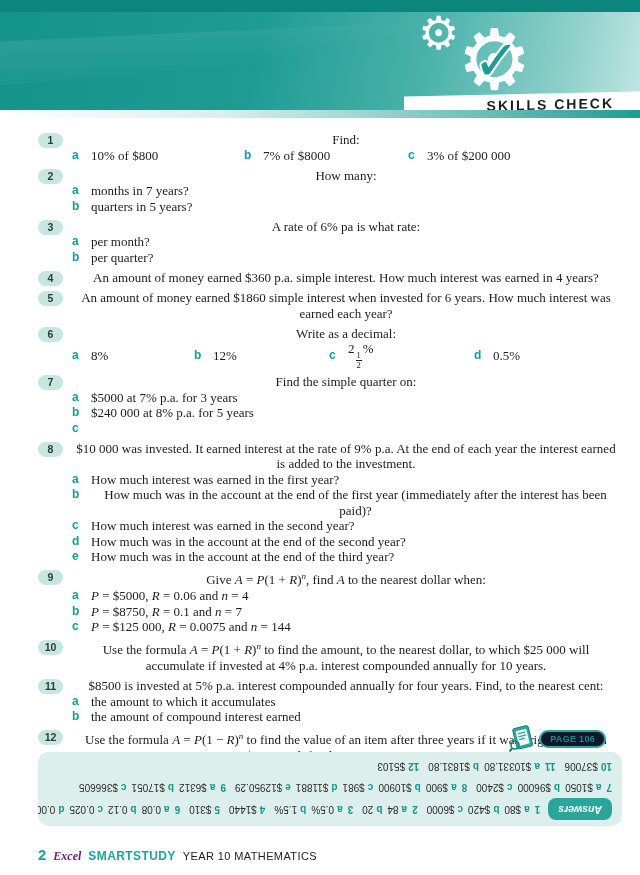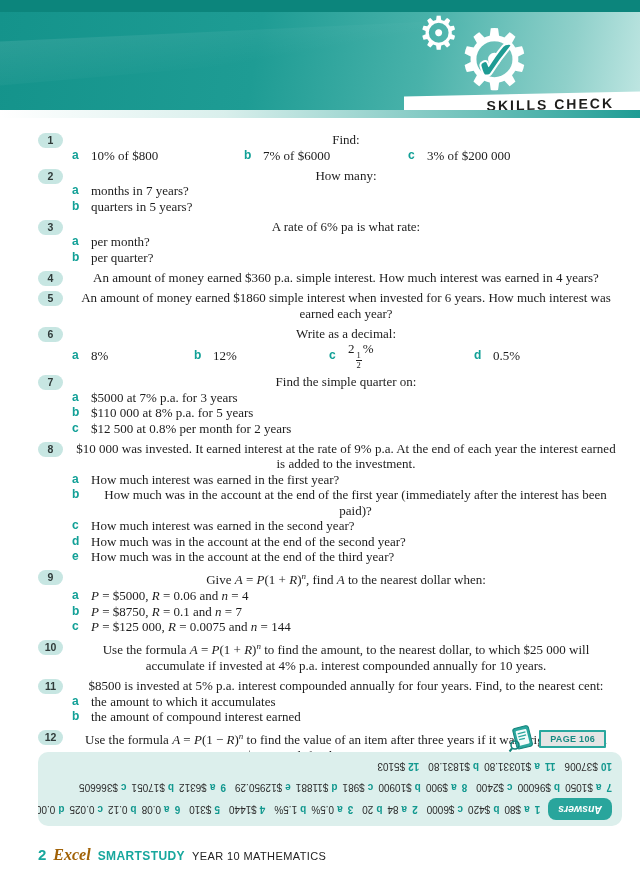--- a/index.html
+++ b/index.html
@@ -49,23 +49,23 @@
   .cols3 .opt:nth-child(1){width:172px;} .cols3 .opt:nth-child(2){width:164px;}
   .cols4 .opt:nth-child(1){width:122px;} .cols4 .opt:nth-child(2){width:135px;}
   .cols4 .opt:nth-child(3){width:145px;}
   .frac{display:inline-flex;flex-direction:column;align-items:center;font-size:8.5px;
         line-height:1.05;vertical-align:-5px;margin:0 1px;}
   .frac span:first-child{border-bottom:1px solid #1c1c1c;padding:0 1px;}
   sup{font-size:9px;}
 
   
   .page-ref{position:absolute;top:724px;right:34px;display:flex;align-items:center;gap:2px;}
-  .page-ref .pill{border:2px solid #2aa79e;background:#e5e5e5;color:#178a82;
+  .page-ref .pill{border:2px solid #2aa79e;background:#0f172a;color:#178a82;
         font-family:"Liberation Sans",sans-serif;font-weight:bold;font-size:9px;
-        padding:2px 9px;border-radius:1px;letter-spacing:.3px;}
+        padding:2px 9px;border-radius:9px;letter-spacing:.3px;}
   .doc-icon{width:30px;height:30px;}
 
   
   .answers-box{position:absolute;top:752px;left:38px;width:584px;height:74px;
         box-sizing:border-box;background:#dcefec;border-radius:10px;padding:6px 10px;
         transform:rotate(180deg);font-family:"Liberation Sans",sans-serif;font-size:10px;
         white-space:nowrap;overflow:hidden;}
   .ans-line{line-height:21px;}
   .ans-tab{display:inline-block;background:#29a59c;color:#fff;font-style:italic;
         font-weight:bold;font-size:10.5px;padding:0 10px 1px 10px;border-radius:8px;margin-right:6px;}
@@ -73,21 +73,21 @@
   .ans-l{color:#12988f;font-weight:bold;margin-left:5px;}
   .ans-v{color:#2b2b2b;margin-left:3px;}
   .ans-line .ans-n:first-child{margin-left:0;}
   .ans-line .ans-tab + .ans-n{margin-left:2px;}
 
   
   .footer{position:absolute;top:846px;left:38px;display:flex;align-items:baseline;gap:7px;
         font-family:"Liberation Sans",sans-serif;}
   .pgnum{color:#17a79d;font-weight:bold;font-size:15px;}
   .brand{font-family:"Liberation Serif",serif;font-weight:bold;font-style:italic;
-        font-size:16px;color:#a16207;}
+        font-size:12px;color:#701a75;}
   .brand2{color:#17a79d;font-weight:bold;font-size:12px;letter-spacing:.4px;}
   .series{color:#222;font-weight:normal;font-size:11px;letter-spacing:.4px;}
 </style>
 </head>
 <body>
 
 <div class="page">
 
   <div class="topbar"></div>
 
@@ -108,21 +108,21 @@
         <span class="qnum">1</span>
         <div class="qbody">
           <div class="qstem">Find:</div>
           <div class="optrow cols3">
             <span class="opt">
               <span class="sl">a</span>
               <span class="st">10% of $800</span>
             </span>
             <span class="opt">
               <span class="sl">b</span>
-              <span class="st">7% of $6000</span>
+              <span class="st">7% of $8000</span>
             </span>
             <span class="opt">
               <span class="sl">c</span>
               <span class="st">3% of $200 000</span>
             </span>
           </div>
         </div>
       </div>
       <div class="q">
         <span class="qnum">2</span>
@@ -194,25 +194,24 @@
       <div class="q">
         <span class="qnum">7</span>
         <div class="qbody">
           <div class="qstem">Find the simple quarter on:</div>
           <div class="sub">
             <span class="sl">a</span>
             <span class="st">$5000 at 7% p.a. for 3 years</span>
           </div>
           <div class="sub">
             <span class="sl">b</span>
-            <span class="st">$110 000 at 8% p.a. for 5 years</span>
+            <span class="st">$240 000 at 8% p.a. for 5 years</span>
           </div>
           <div class="sub">
             <span class="sl">c</span>
-            <span class="st">$12 500 at 0.8% per month for 2 years</span>
           </div>
         </div>
       </div>
       <div class="q">
         <span class="qnum">8</span>
         <div class="qbody">
           <div class="qstem">$10 000 was invested. It earned interest at the rate of 9% p.a. At the end of each year the interest earned is added to the investment.</div>
           <div class="sub">
             <span class="sl">a</span>
             <span class="st">How much interest was earned in the first year?</span>

